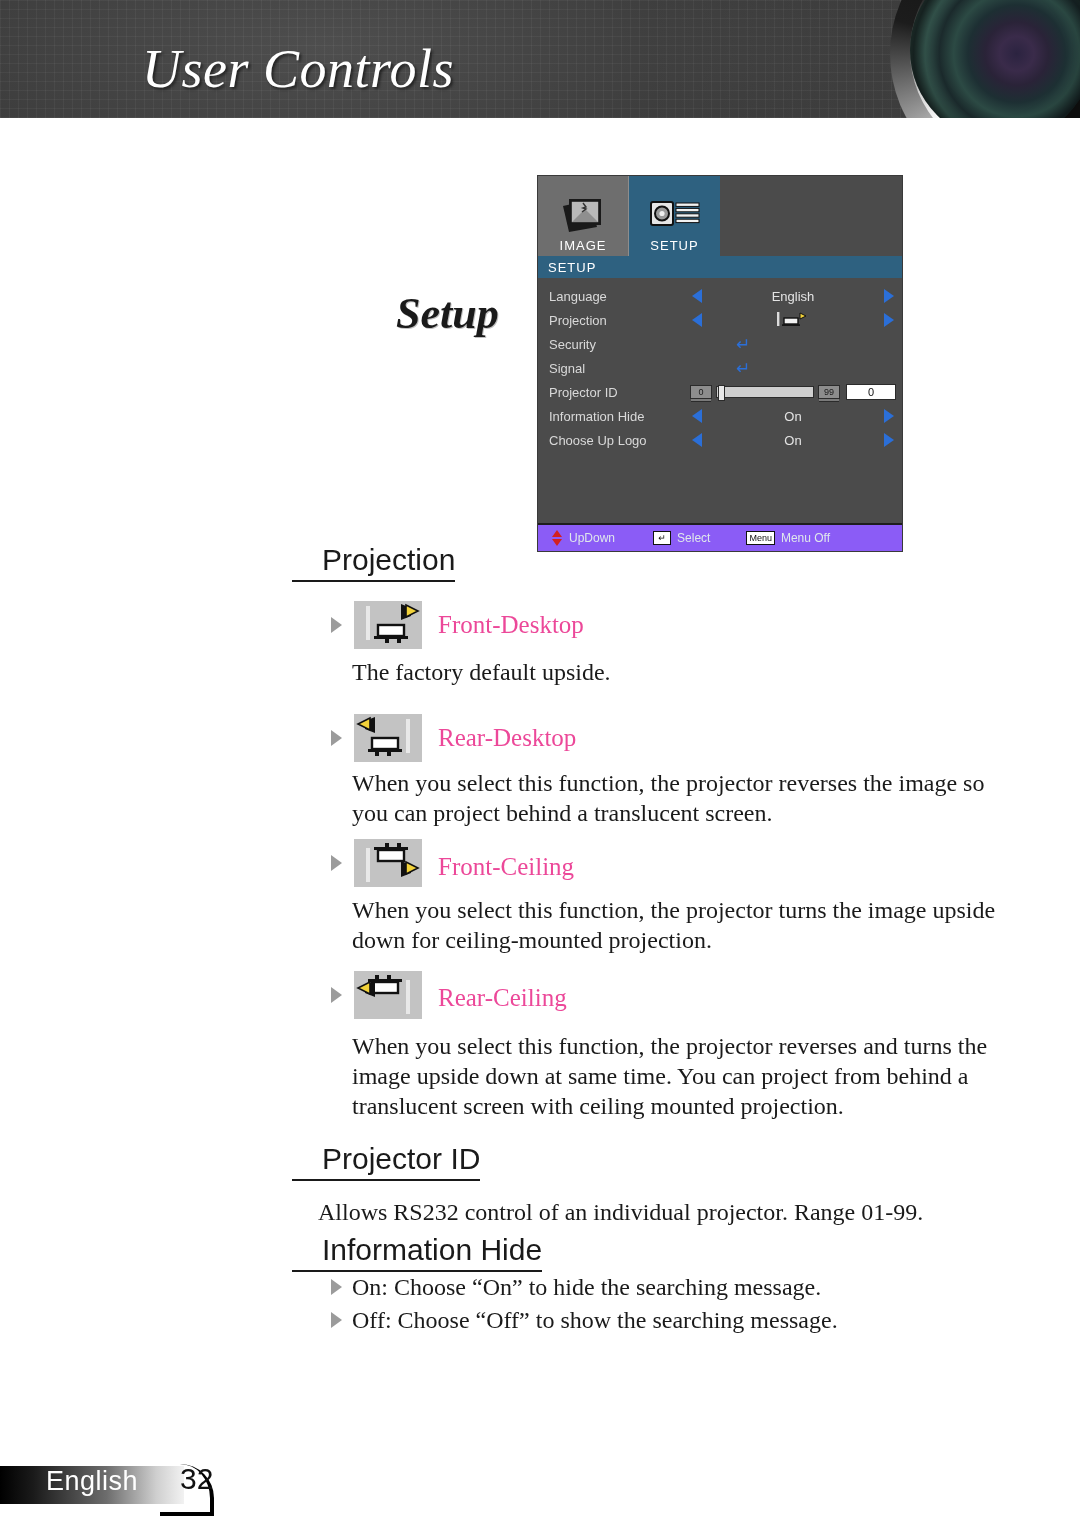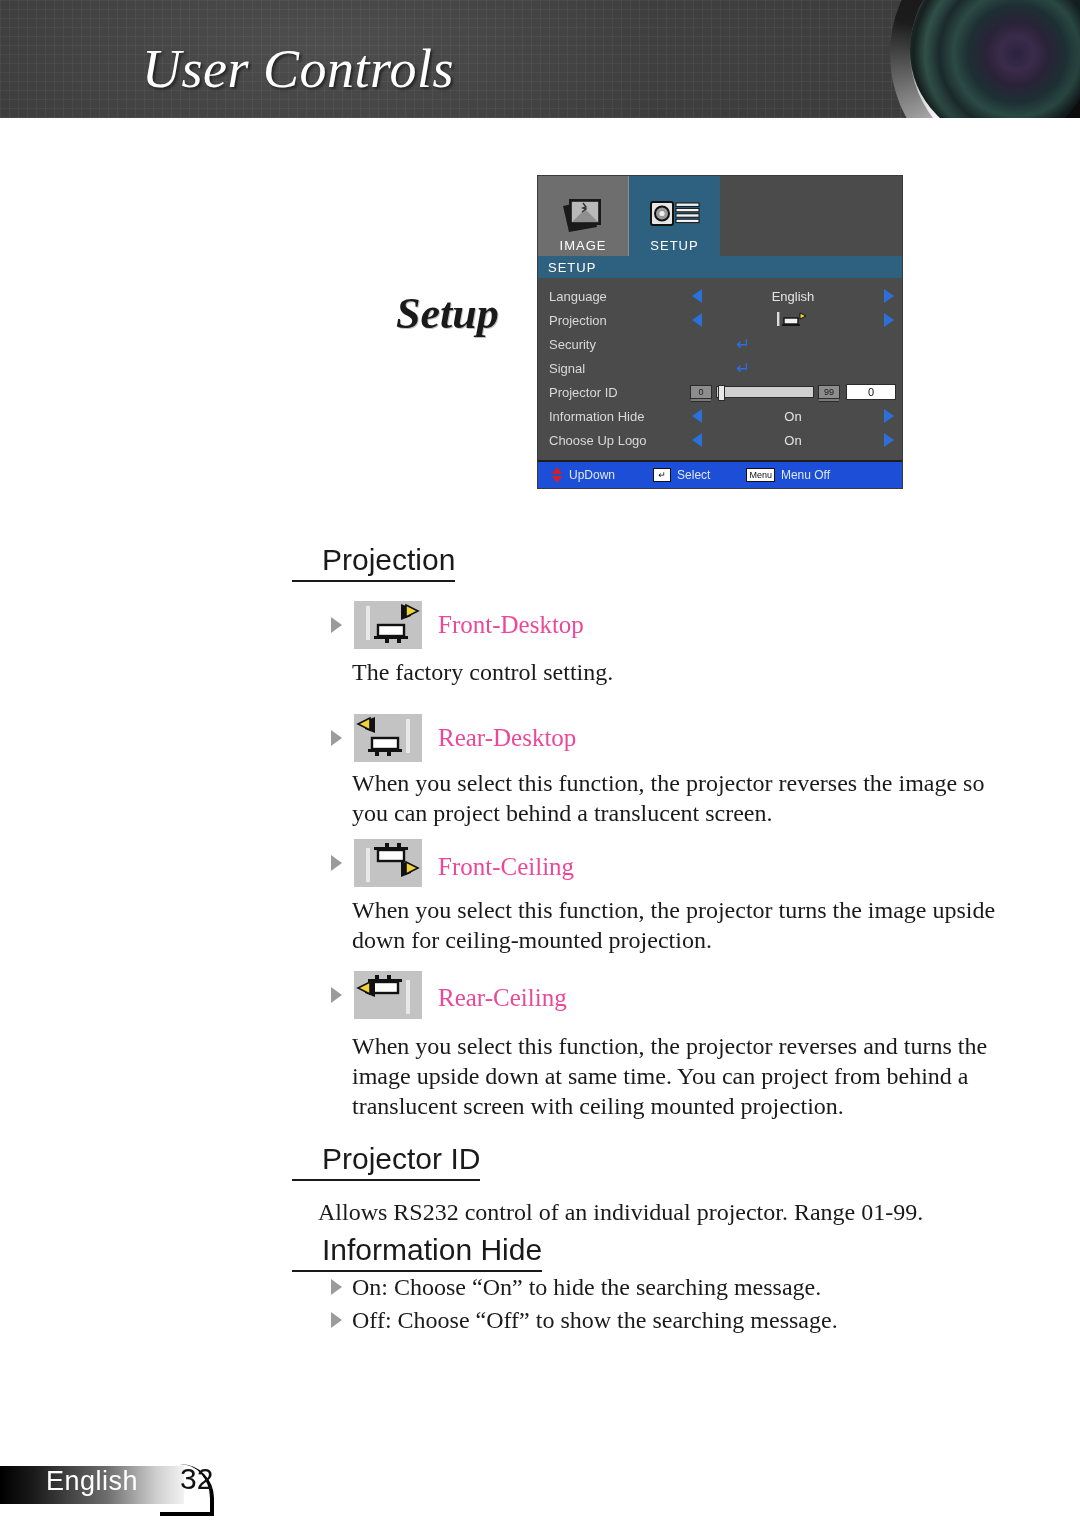--- a/index.html
+++ b/index.html
@@ -62,21 +62,21 @@
     border-radius:50%;
     border:10px solid transparent;
     background:
       linear-gradient(rgba(0,0,0,0),rgba(0,0,0,0)) padding-box,
       conic-gradient(from 185deg, #2a2a2a 0deg, #ffffff 22deg, #9a9a9a 55deg, #1c1c1c 100deg, #0a0a0a 200deg, #d8d8d8 268deg, #404040 310deg, #1a1a1a 360deg) border-box;
     box-sizing:border-box;
   }
 
   
   .osd{
-    position:absolute;left:538px;top:176px;width:364px;height:312px;
+    position:absolute;left:538px;top:176px;width:364px;height:375px;
     background:#4b4b4b;
     font-family:"Liberation Sans", sans-serif;
     box-shadow:0 0 0 1px #3a3a3a;
   }
   .osd-tabs{display:flex;height:80px;}
   .osd-tab{
     width:91px;height:80px;background:#6e6e6e;
     display:flex;flex-direction:column;align-items:center;justify-content:flex-end;
     border-right:1px solid #8d8d8d;box-sizing:border-box;padding-bottom:3px;
   }
@@ -116,21 +116,21 @@
     position:relative;box-sizing:border-box;
   }
   .sl-knob{position:absolute;left:1px;top:-2px;width:7px;height:16px;background:#e8e8e8;border:1px solid #2b2b2b;box-sizing:border-box;}
   .sl-value{
     width:50px;height:16px;background:#ffffff;border:1px solid #2b2b2b;
     margin-left:6px;margin-right:6px;
     display:flex;align-items:center;justify-content:center;
     font-size:11px;color:#111;box-sizing:border-box;
   }
   .osd-foot{
-    position:absolute;left:0;bottom:0;width:364px;height:26px;background:#1d4ed8;
+    position:absolute;left:0;bottom:0;width:364px;height:26px;background:#8b5cf6;
     display:flex;align-items:center;color:#dfe7ec;font-size:12px;
     border-top:2px solid #1d1d1d;
   }
   .foot-item{display:flex;align-items:center;}
   .foot-item .lbl{margin-left:6px;}
   .up-down{width:11px;height:16px;position:relative;}
   .up-down::before,.up-down::after{content:"";position:absolute;left:0;width:0;height:0;border-left:5.5px solid transparent;border-right:5.5px solid transparent;}
   .up-down::before{top:0;border-bottom:7px solid #d32020;}
   .up-down::after{bottom:0;border-top:7px solid #d32020;}
   .key-box{
@@ -352,21 +352,21 @@
       <rect x="12" y="5" width="4" height="34" fill="#e8e8e8"></rect>
       <rect x="24" y="24" width="26" height="11" fill="#ffffff" stroke="#111" stroke-width="2.4"></rect>
       <rect x="20" y="35" width="34" height="3" fill="#111"></rect>
       <rect x="31" y="38" width="4" height="4" fill="#111"></rect>
       <rect x="43" y="38" width="4" height="4" fill="#111"></rect>
       <path d="M47 3 L47 19 L57 15 L57 7 Z" fill="#111"></path>
       <path d="M52 4 L64 10 L52 16 Z" fill="#f2d23a" stroke="#111" stroke-width="1.6"></path>
     </svg>
   </div>
   <div class="opt-label" style="left:438px;top:611px;">Front-Desktop</div>
-  <div class="para" style="left:352px;top:657px;width:640px;">The factory control setting.</div>
+  <div class="para" style="left:352px;top:657px;width:640px;">The factory default upside.</div>
 
   <div class="bullet-tri" style="left:331px;top:730px;"></div>
   <div class="pbox" style="left:354px;top:714px;">
     <svg width="68" height="48" viewBox="0 0 68 48">
       <rect x="52" y="5" width="4" height="34" fill="#e8e8e8"></rect>
       <rect x="18" y="24" width="26" height="11" fill="#ffffff" stroke="#111" stroke-width="2.4"></rect>
       <rect x="14" y="35" width="34" height="3" fill="#111"></rect>
       <rect x="21" y="38" width="4" height="4" fill="#111"></rect>
       <rect x="33" y="38" width="4" height="4" fill="#111"></rect>
       <path d="M21 3 L21 19 L11 15 L11 7 Z" fill="#111"></path>

